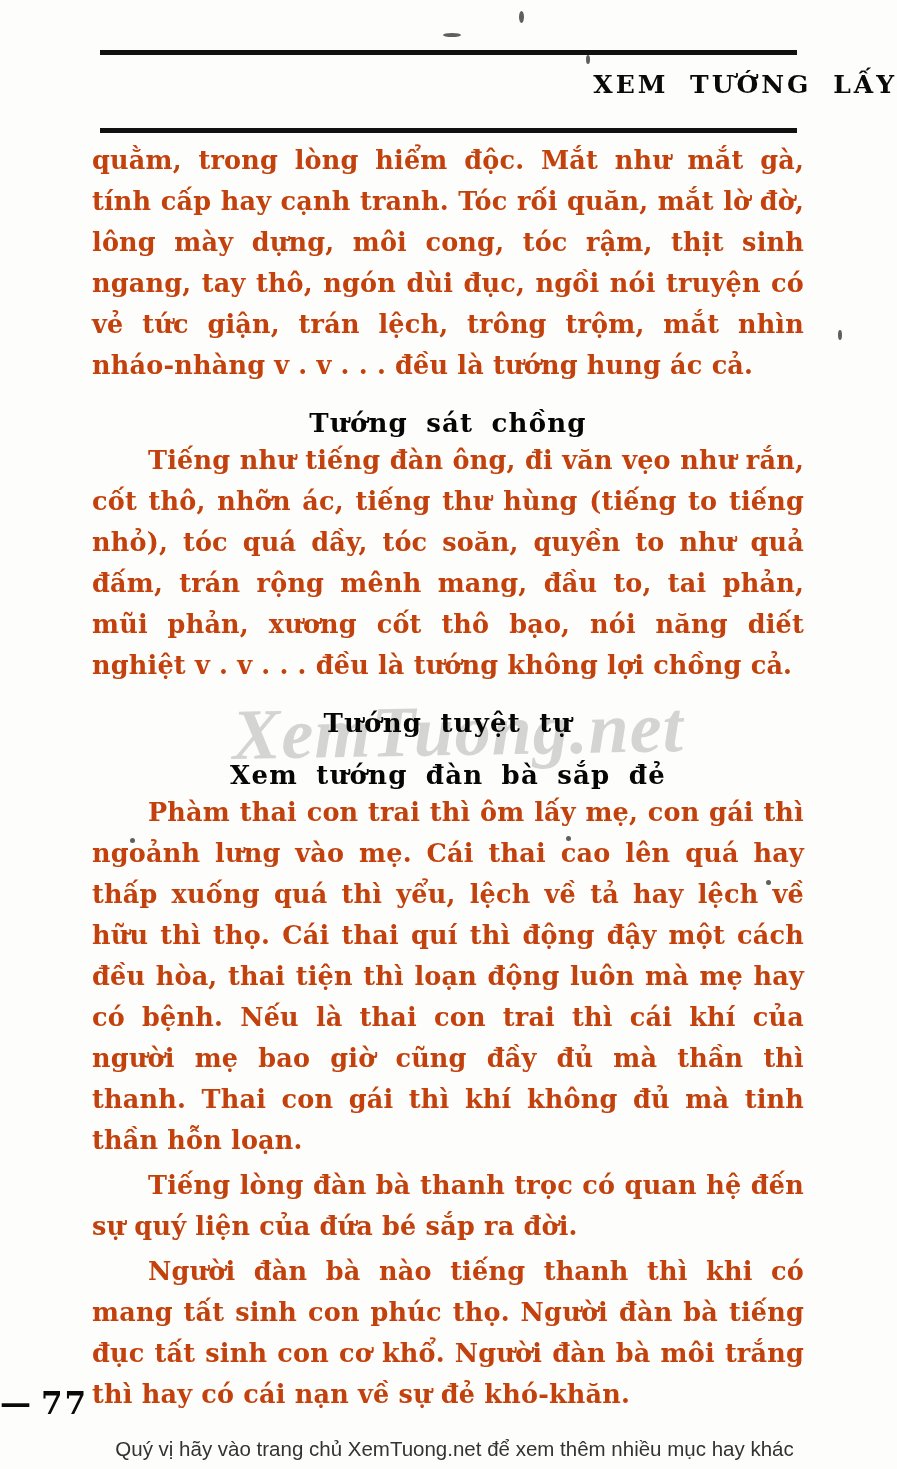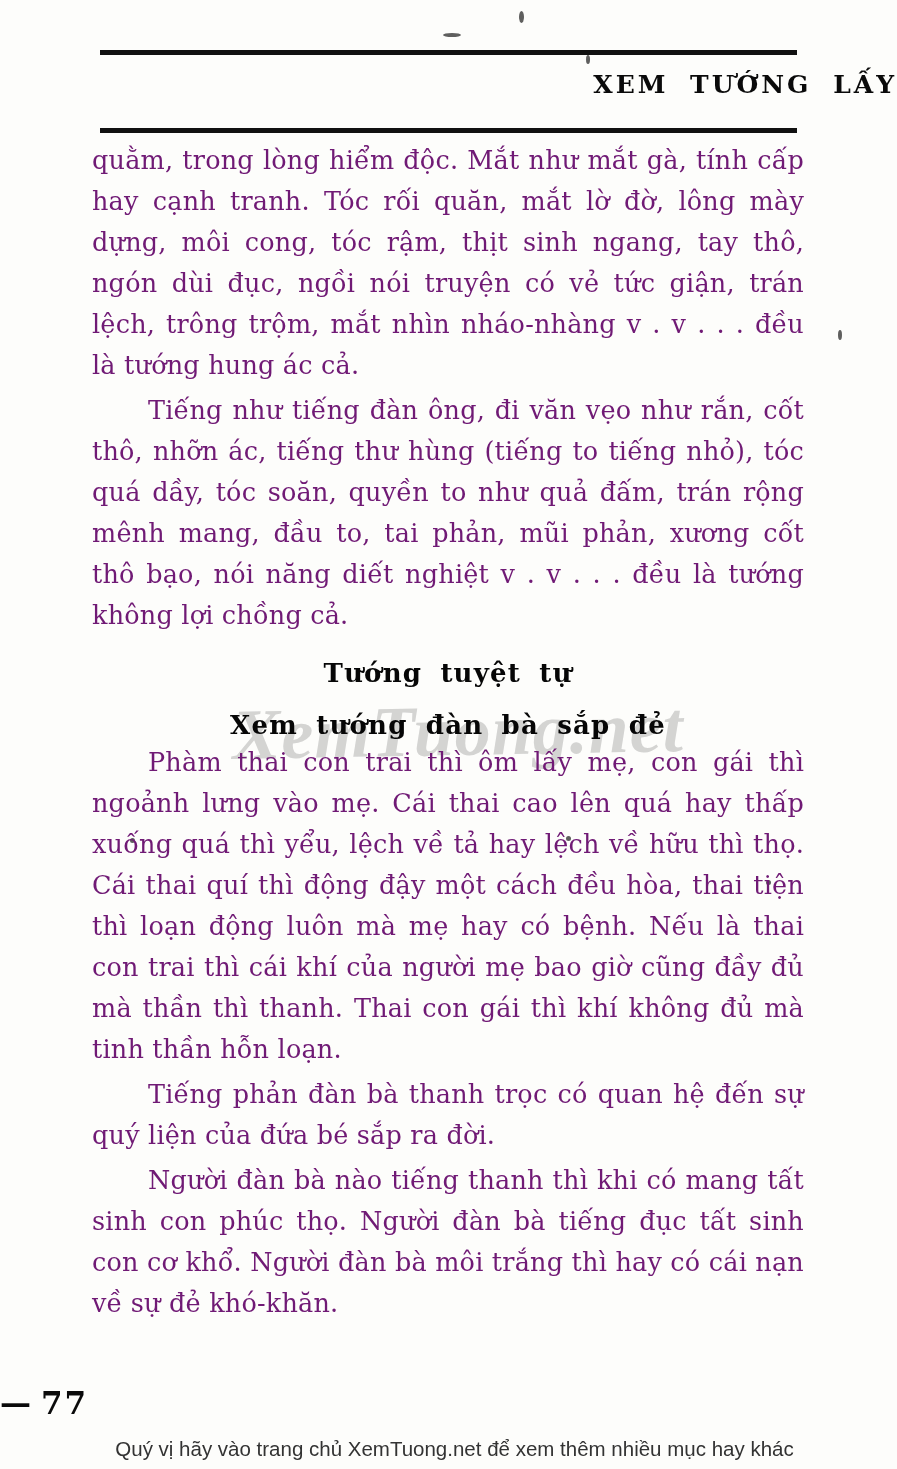--- a/index.html
+++ b/index.html
@@ -69,23 +69,23 @@
     top: 140px;
     width: 712px;
   }
 
   p.body {
     margin: 0 0 4px 0;
     font-family: "DejaVu Serif", serif;
     font-size: 25.5px;
     line-height: 41px;
     text-align: justify;
-    font-weight: 400;
+    font-weight: 700;
     letter-spacing: .2px;
-    color: #701a75;
+    color: #c2410c;
   }
   p.body.indent { text-indent: 56px; }
 
   h2.section {
     margin: 22px 0 2px 0;
     text-align: center;
     font-family: "DejaVu Serif", serif;
     font-weight: bold;
     font-size: 26px;
     letter-spacing: 1.2px;
@@ -159,27 +159,28 @@
   <div class="speck" style="left:130px; top:838px; width:5px; height:5px;"></div>
   <div class="speck" style="left:566px; top:836px; width:5px; height:5px;"></div>
   <div class="speck" style="left:766px; top:880px; width:5px; height:5px;"></div>
 
   <div class="watermark">XemTuong.net</div>
 
   <div class="content">
 
     <p class="body">quằm, trong lòng hiểm độc. Mắt như mắt gà, tính cấp hay cạnh tranh. Tóc rối quăn, mắt lờ đờ, lông mày dựng, môi cong, tóc rậm, thịt sinh ngang, tay thô, ngón dùi đục, ngồi nói truyện có vẻ tức giận, trán lệch, trông trộm, mắt nhìn nháo-nhàng v . v . . . đều là tướng hung ác cả.</p>
 
+    <h2 class="section">Tướng  sát  chồng</h2>
     <p class="body indent">Tiếng như tiếng đàn ông, đi văn vẹo như rắn, cốt thô, nhỡn ác, tiếng thư hùng (tiếng to tiếng nhỏ), tóc quá dầy, tóc soăn, quyền to như quả đấm, trán rộng mênh mang, đầu to, tai phản, mũi phản, xương cốt thô bạo, nói năng diết nghiệt v . v . . . đều là tướng không lợi chồng cả.</p>
 
     <h2 class="section">Tướng  tuyệt  tự</h2>
 
     <h2 class="section tight">Xem tướng đàn bà sắp đẻ</h2>
     <p class="body indent">Phàm thai con trai thì ôm lấy mẹ, con gái thì ngoảnh lưng vào mẹ. Cái thai cao lên quá hay thấp xuống quá thì yểu, lệch về tả hay lệch về hữu thì thọ. Cái thai quí thì động đậy một cách đều hòa, thai tiện thì loạn động luôn mà mẹ hay có bệnh. Nếu là thai con trai thì cái khí của người mẹ bao giờ cũng đầy đủ mà thần thì thanh. Thai con gái thì khí không đủ mà tinh thần hỗn loạn.</p>
-    <p class="body indent">Tiếng phản đàn bà thanh trọc có quan hệ đến sự quý liện của đứa bé sắp ra đời.</p>
+    <p class="body indent">Tiếng lòng đàn bà thanh trọc có quan hệ đến sự quý liện của đứa bé sắp ra đời.</p>
     <p class="body indent">Người đàn bà nào tiếng thanh thì khi có mang tất sinh con phúc thọ. Người đàn bà tiếng đục tất sinh con cơ khổ. Người đàn bà môi trắng thì hay có cái nạn về sự đẻ khó-khăn.</p>
 
   </div>
 
   <div class="page-number">
     <span class="dash">—</span><span>77</span>
   </div>
 
   <div class="footer-note">Quý vị hãy vào trang chủ XemTuong.net để xem thêm nhiều mục hay khác</div>
 

